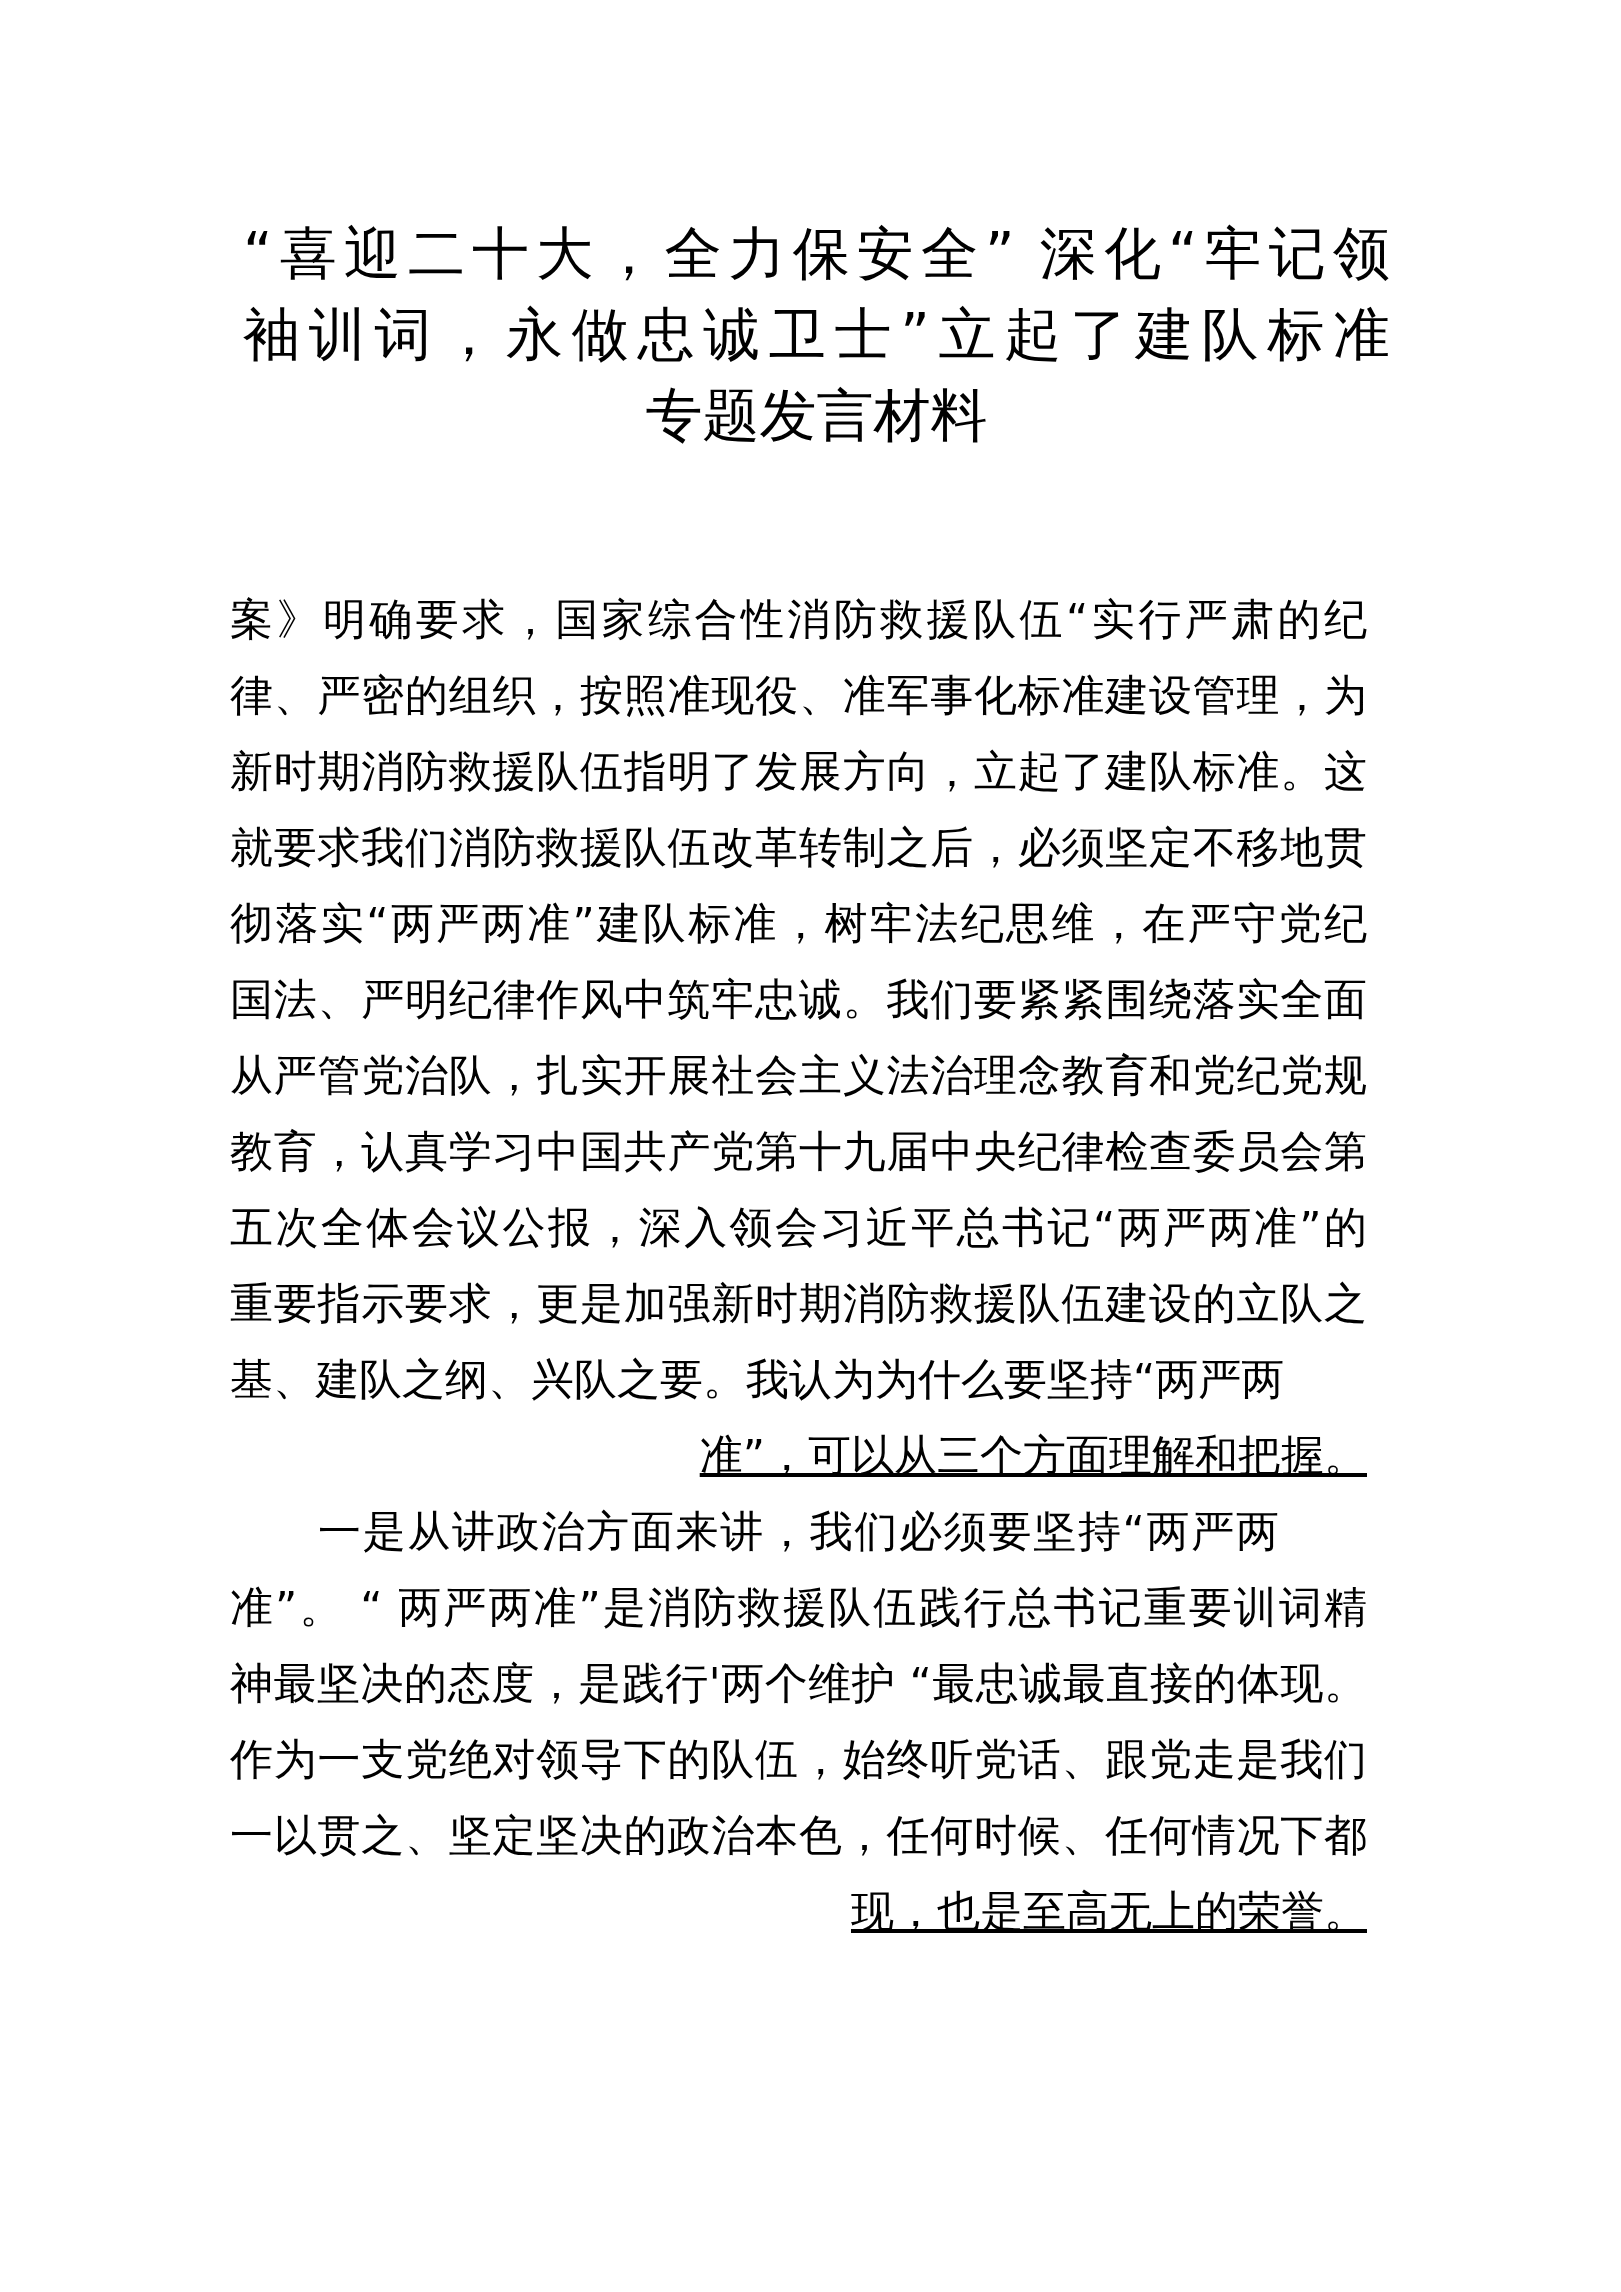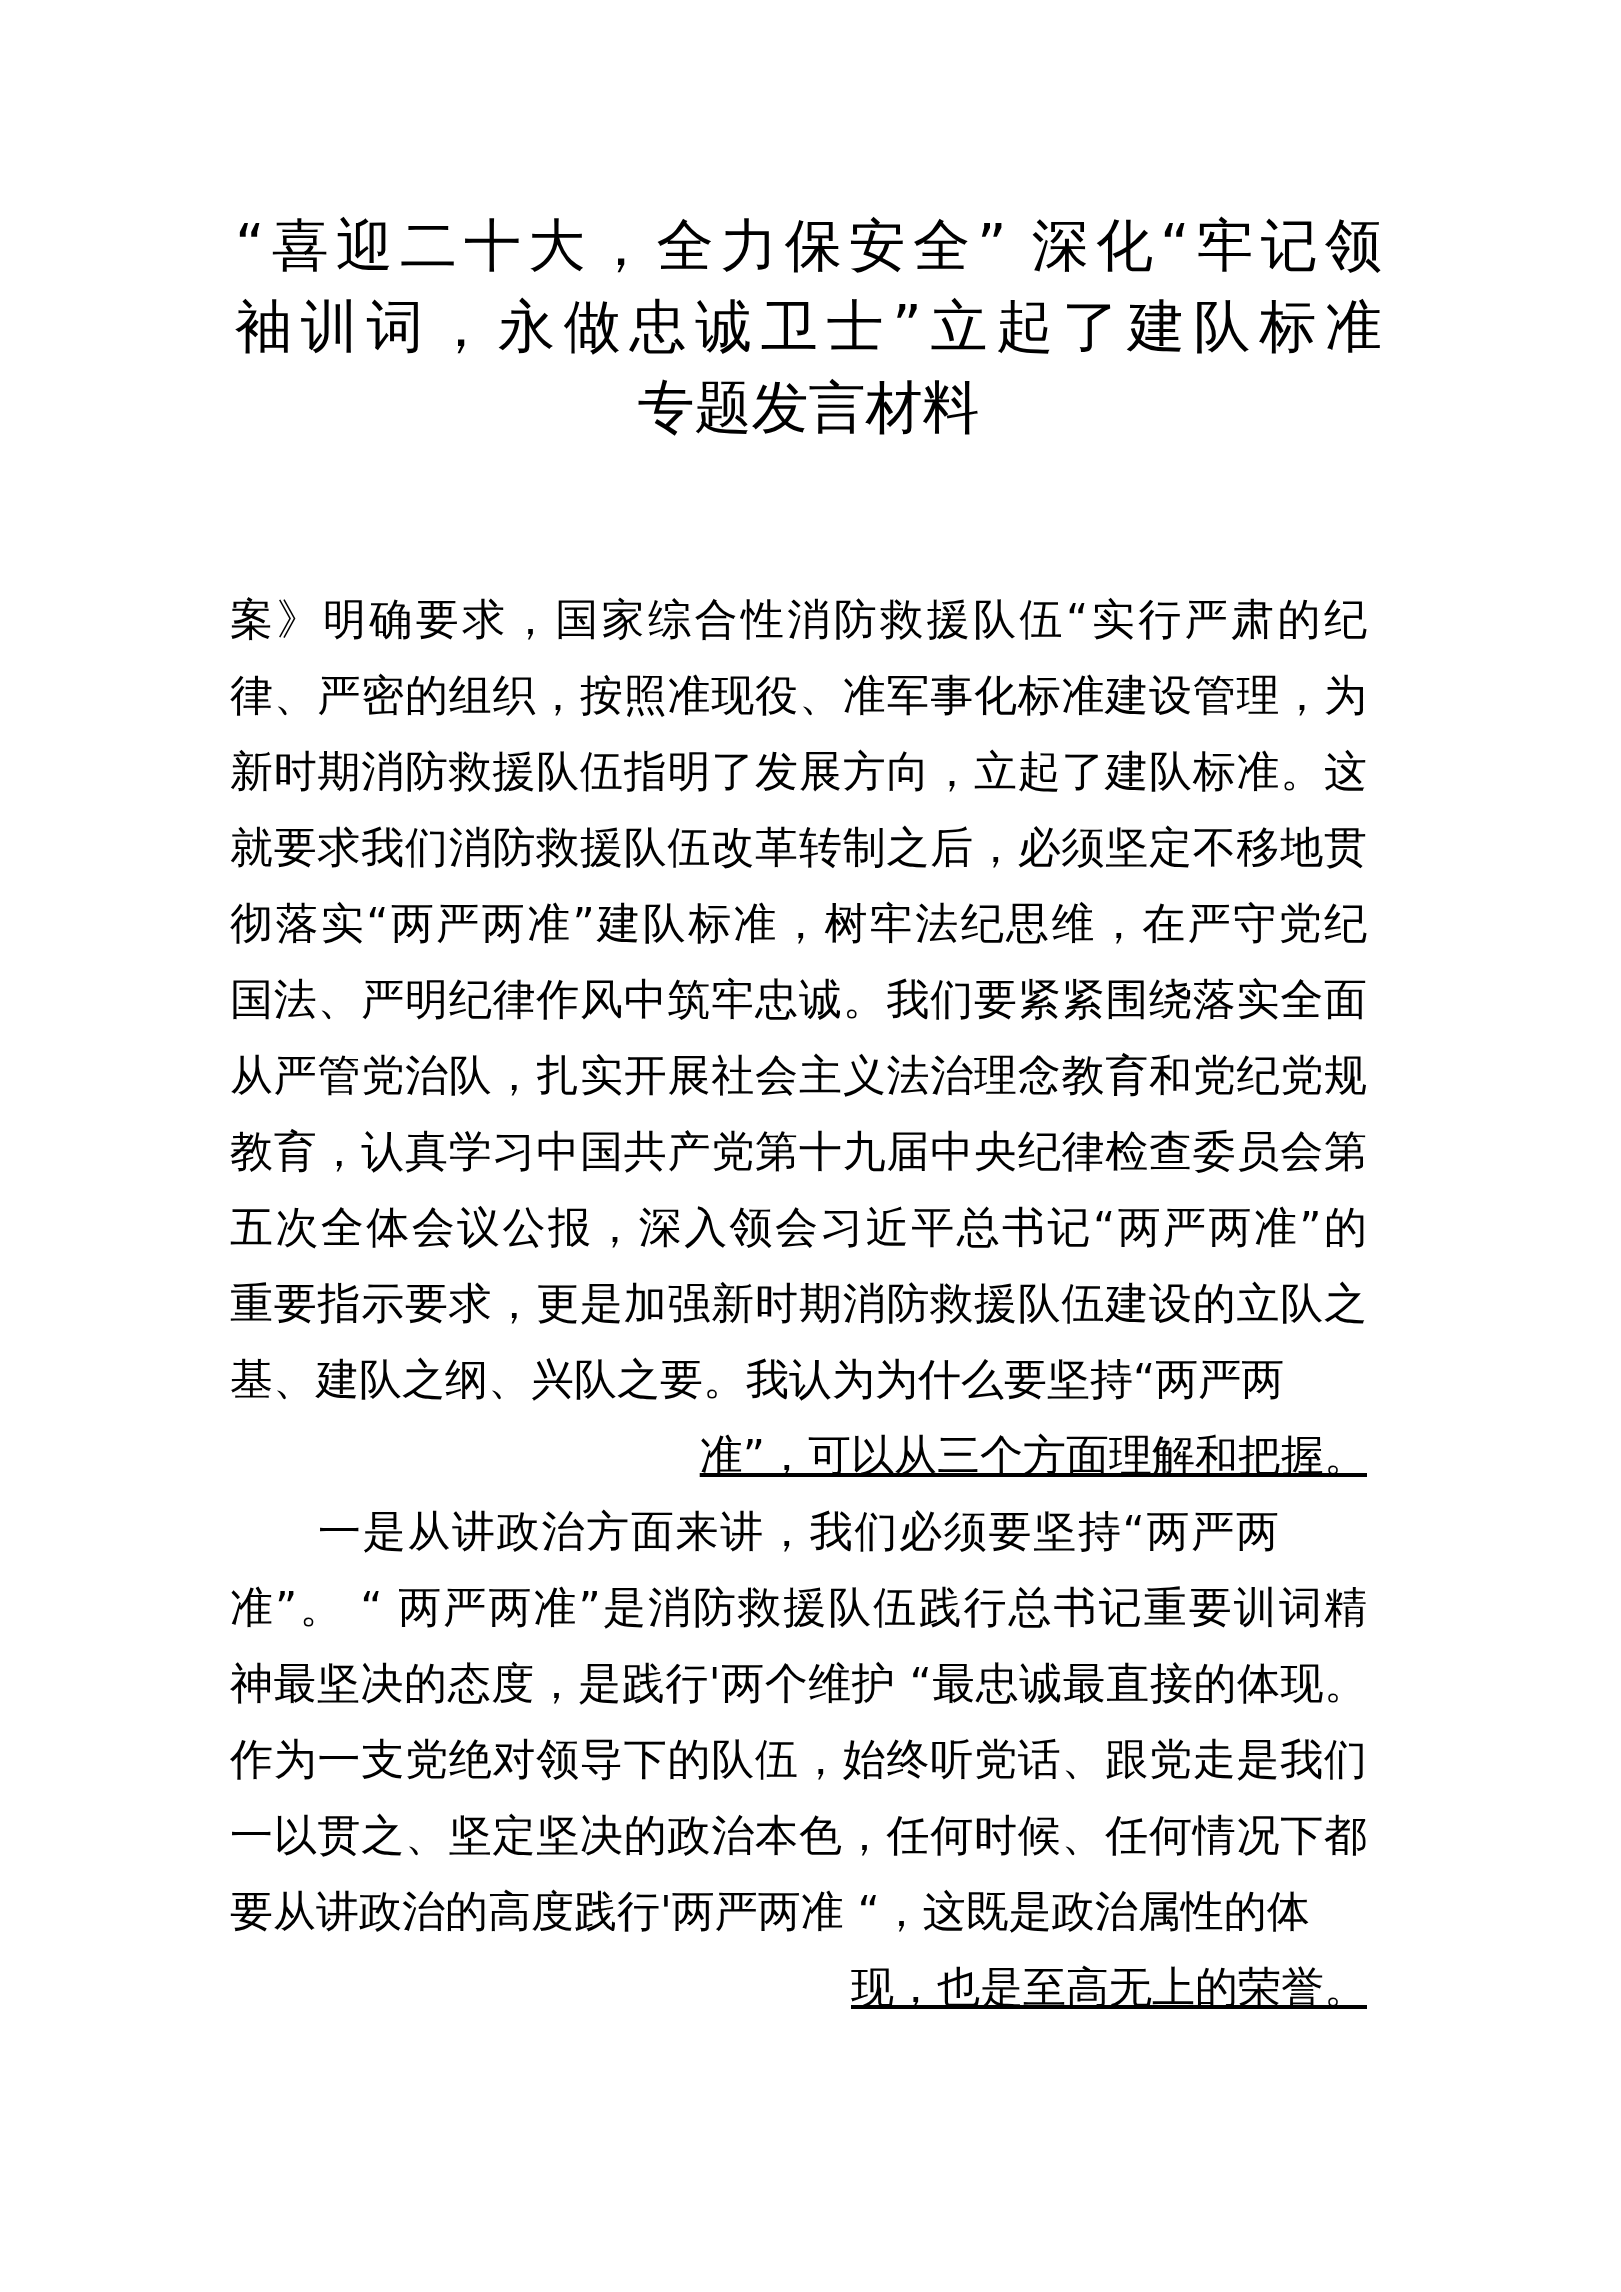--- a/index.html
+++ b/index.html
@@ -20,21 +20,21 @@
       left: 0; top: 0;
       width: 1621px;
       height: 2293px;
       background: #ffffff;
     }
     .title {
       position: absolute;
       left: 231px;
       width: 1147px;
       top: 201px;
-      margin: 4px;
+      margin: 12px;
       font-weight: normal;
       font-size: 57px;
       line-height: 81px;
     }
     .title-line {
       display: block;
       height: 81px;
       white-space: nowrap;
       overflow: visible;
     }
@@ -100,19 +100,18 @@
       <span class="line full" style="width:1054px">基、建队之纲、兴队之要。我认为为什么要坚持“两严两</span>
       <span class="line short">准”，可以从三个方面理解和把握。</span>
     </div>
 
     <div>
       <span class="line indent full bold" style="width:961px">一是从讲政治方面来讲，我们必须要坚持“两严两</span>
       <span class="line full"><b class="bold">准”。</b> <span>“ 两严两准”是消防救援队伍践行总书记重要训词精</span></span>
       <span class="line full">神最坚决的态度，是践行'两个维护 “最忠诚最直接的体现。</span>
       <span class="line full">作为一支党绝对领导下的队伍，始终听党话、跟党走是我们</span>
       <span class="line full">一以贯之、坚定坚决的政治本色，任何时候、任何情况下都</span>
-      <span class="line full" style="width:1054px">要从讲政治的高度践行'两严两准 “，这既是政治属性的体</span>
       <span class="line short">现，也是至高无上的荣誉。</span>
     </div>
 
   </div>
 </div>
 
 
 </body></html>

